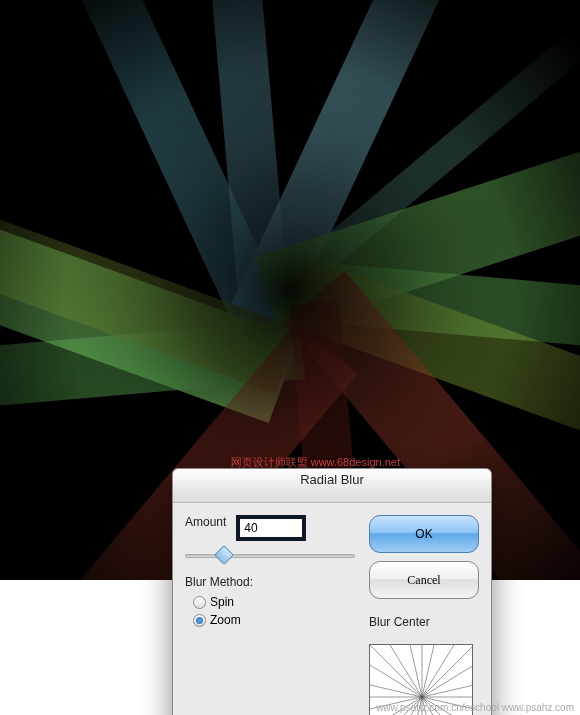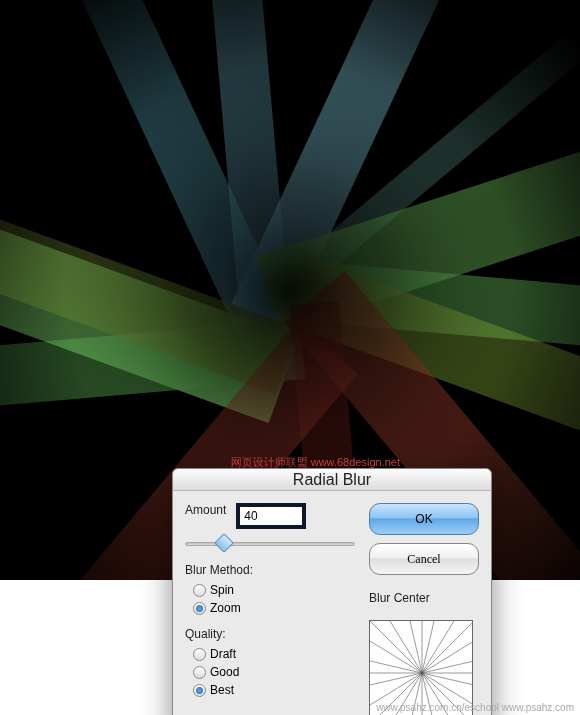--- a/index.html
+++ b/index.html
@@ -53,24 +53,24 @@
       background: #eaeaea;
       border: 1px solid #888;
       border-radius: 6px;
       box-shadow: 0 10px 30px rgba(0,0,0,0.45);
       z-index: 10;
     }
     .titlebar {
       background: linear-gradient(#fdfdfd, #dcdcdc);
       border-bottom: 1px solid #b5b5b5;
       border-radius: 6px 6px 0 0;
-      height: 22px;
+      height: 34px;
       text-align: center;
       line-height: 22px;
-      font-size: 16px;
+      font-size: 13px;
       color: #222;
     }
     .content {
       padding: 12px;
       display: grid;
       grid-template-columns: 1fr 110px;
       gap: 8px 14px;
     }
     .amount-row {
       display: flex;
@@ -141,21 +141,21 @@
       height: 7px;
       border-radius: 50%;
       background: radial-gradient(#5aa5e6,#2a6db5);
     }
     .right-col {
       display: flex;
       flex-direction: column;
       gap: 8px;
     }
     .aqua-btn {
-      height: 32px;
+      height: 38px;
       border-radius: 11px;
       border: 1px solid #888;
       font-size: 12px;
       cursor: pointer;
       text-align: center;
       line-height: 20px;
       padding: 0 12px;
     }
     .aqua-btn.default {
       background: linear-gradient(#c9e4ff 0%, #8fc4f5 45%, #5ea8e8 50%, #9fcdf5 100%);
@@ -228,35 +228,20 @@
         <div class="radio-row">
           <span class="radio"></span>
           <span>Spin</span>
         </div>
         <div class="radio-row">
           <span class="radio checked"></span>
           <span>Zoom</span>
         </div>
       </div>
 
-      <div class="group">
-        <div class="group-label">Quality:</div>
-        <div class="radio-row">
-          <span class="radio"></span>
-          <span>Draft</span>
-        </div>
-        <div class="radio-row">
-          <span class="radio"></span>
-          <span>Good</span>
-        </div>
-        <div class="radio-row">
-          <span class="radio checked"></span>
-          <span>Best</span>
-        </div>
-      </div>
     </div>
 
     <div class="right-col">
       <button class="aqua-btn default">OK</button>
       <button class="aqua-btn normal">Cancel</button>
 
       <div class="blur-center">
         <div class="blur-center-label">Blur Center</div>
         <div class="blur-preview">
           <svg width="104" height="104" viewBox="0 0 104 104">

